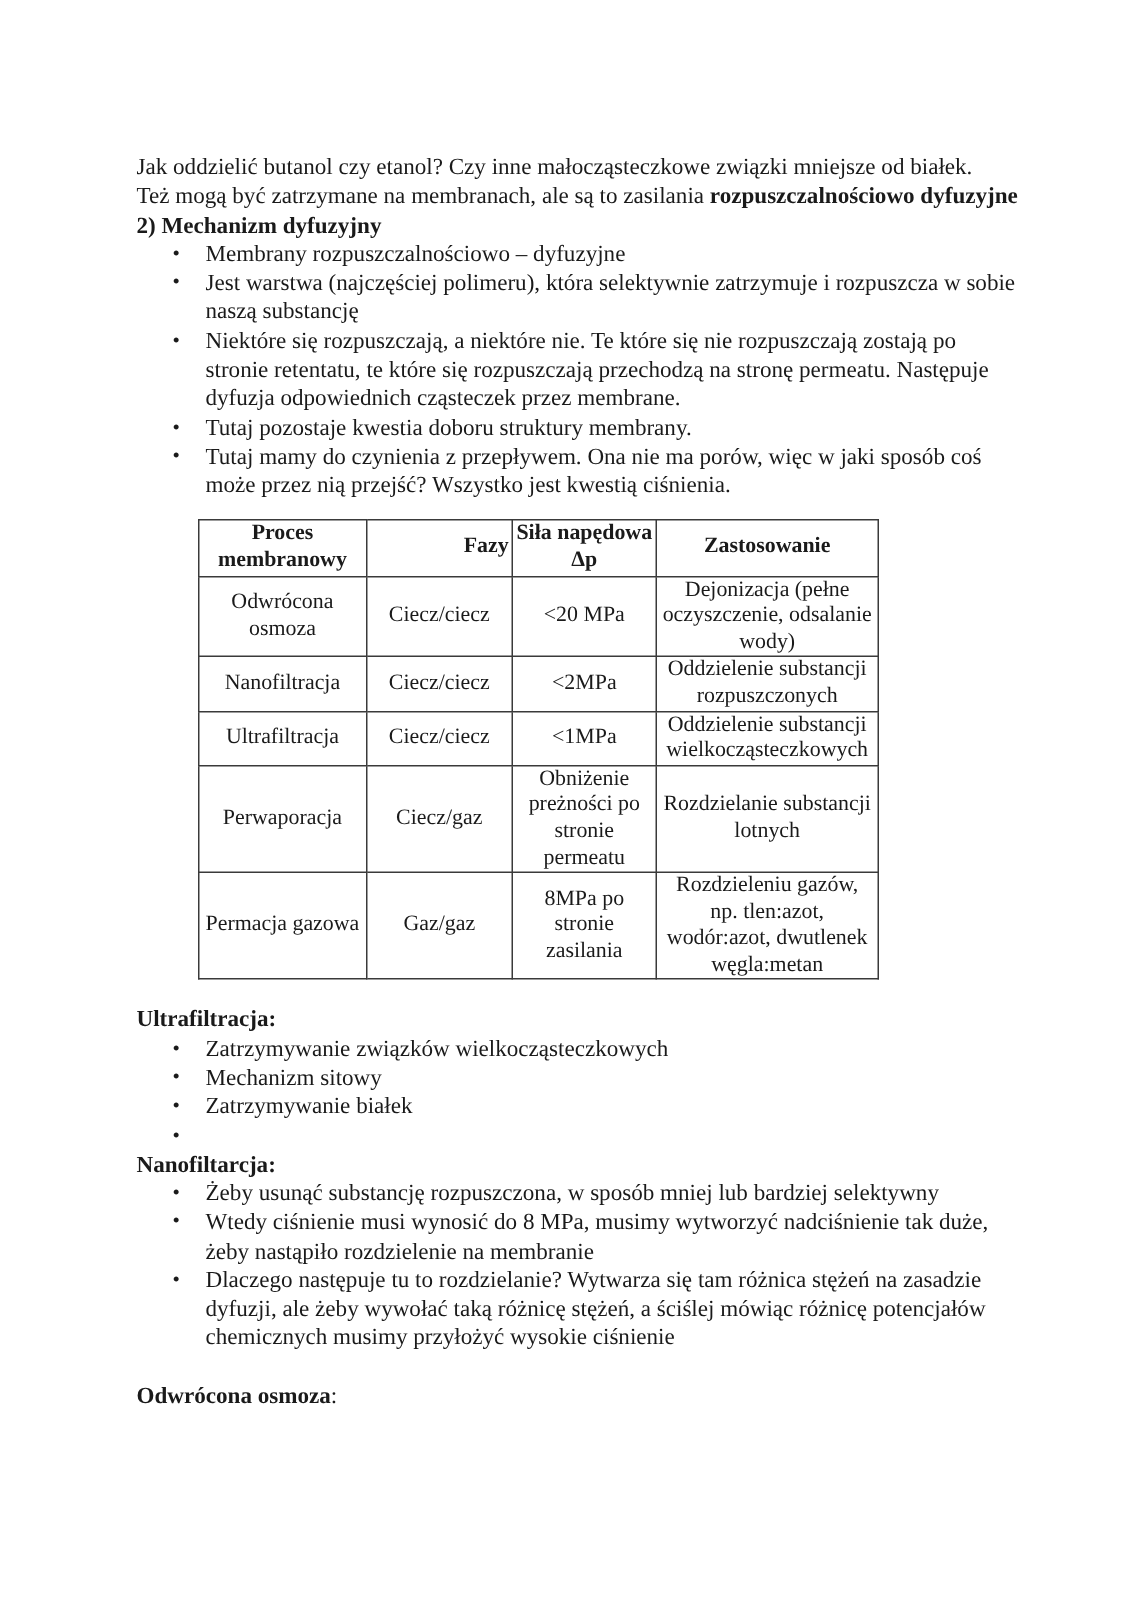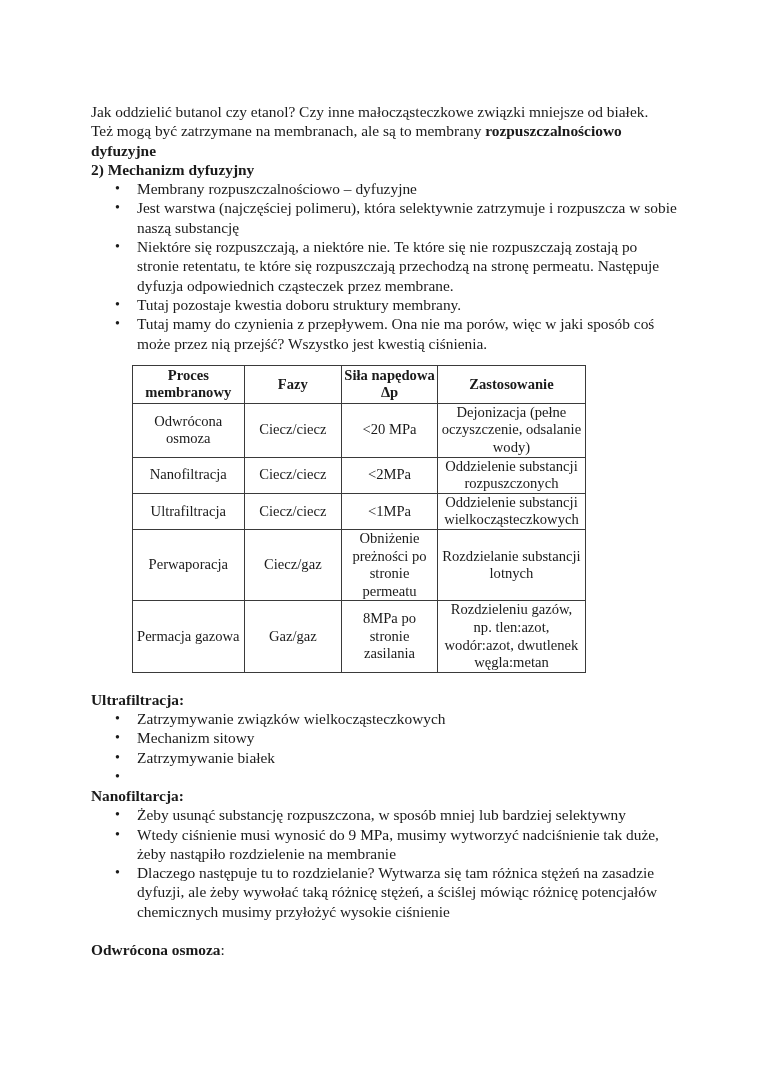--- a/index.html
+++ b/index.html
@@ -12,35 +12,35 @@
   b { font-weight: bold; }
   ul { margin: 0; padding: 0; list-style: none; }
   ul li { position: relative; padding-left: 46px; }
   ul li .bullet { position: absolute; left: 24px; top: 0; font-size: 14px; }
   table {
     border-collapse: collapse; margin: 12px 0 0 41px; width: 454px;
     font-size: 14.6px; line-height: 17.6px;
   }
   td, th { border: 1px solid #3a3a3a; text-align: center; vertical-align: middle; padding: 0 2px; }
   th { font-weight: bold; height: 37px; }
-  .c1 { width: 133px; } .c2 { width: 125px; } .c3 { width: 126px; } .c4 { width: 154px; margin-top: 32px; }
+  .c1 { width: 133px; } .c2 { width: 125px; text-align: right; } .c3 { width: 126px; } .c4 { width: 154px; margin-top: 32px; }
   tr.r1 td { height: 52px; }
   tr.r2 td, tr.r3 td, tr.r4 td { height: 35px; }
   tr.r5 td { height: 54px; }
   tr.r6 td { height: 68px; }
   .gap { height: 19px; }
   .h-section { margin-top: 0; }
 </style>
 </head>
 <body>
 
 <div class="page">
   <p>
     <span>Jak oddzielić butanol czy etanol? Czy inne małocząsteczkowe związki mniejsze od białek.</span><br>
-    <span>Też mogą być zatrzymane na membranach, ale są to membrany </span><b>rozpuszczalnościowo dyfuzyjne</b>
+    <span>Też mogą być zatrzymane na membranach, ale są to zasilania </span><b>rozpuszczalnościowo dyfuzyjne</b>
   </p>
 
   <p class="h-section"><b>2) Mechanizm dyfuzyjny</b></p>
   <ul>
     <li><span class="bullet">•</span><span>Membrany rozpuszczalnościowo – dyfuzyjne</span></li>
     <li><span class="bullet">•</span><span>Jest warstwa (najczęściej polimeru), która selektywnie zatrzymuje i rozpuszcza w sobie naszą substancję</span></li>
     <li><span class="bullet">•</span><span>Niektóre się rozpuszczają, a niektóre nie. Te które się nie rozpuszczają zostają po stronie retentatu, te które się rozpuszczają przechodzą na stronę permeatu. Następuje dyfuzja odpowiednich cząsteczek przez membrane.</span></li>
     <li><span class="bullet">•</span><span>Tutaj pozostaje kwestia doboru struktury membrany.</span></li>
     <li><span class="bullet">•</span><span>Tutaj mamy do czynienia z przepływem. Ona nie ma porów, więc w jaki sposób coś może przez nią przejść? Wszystko jest kwestią ciśnienia.</span></li>
   </ul>
@@ -94,20 +94,20 @@
     <li><span class="bullet">•</span><span>Mechanizm sitowy</span></li>
     <li><span class="bullet">•</span><span>Zatrzymywanie białek</span></li>
     <li><span class="bullet">•</span></li>
   </ul>
 
   <div class="gap"></div>
 
   <p><b>Nanofiltarcja:</b></p>
   <ul>
     <li><span class="bullet">•</span><span>Żeby usunąć substancję rozpuszczona, w sposób mniej lub bardziej selektywny</span></li>
-    <li><span class="bullet">•</span><span>Wtedy ciśnienie musi wynosić do 9 MPa, musimy wytworzyć nadciśnienie tak duże, żeby nastąpiło rozdzielenie na membranie</span></li>
+    <li><span class="bullet">•</span><span>Wtedy ciśnienie musi wynosić do 8 MPa, musimy wytworzyć nadciśnienie tak duże, żeby nastąpiło rozdzielenie na membranie</span></li>
     <li><span class="bullet">•</span><span>Dlaczego następuje tu to rozdzielanie? Wytwarza się tam różnica stężeń na zasadzie dyfuzji, ale żeby wywołać taką różnicę stężeń, a ściślej mówiąc różnicę potencjałów chemicznych musimy przyłożyć wysokie ciśnienie</span></li>
   </ul>
 
   <div class="gap"></div>
 
   <p><b>Odwrócona osmoza</b><span>:</span></p>
 </div>
 
 </body></html>

